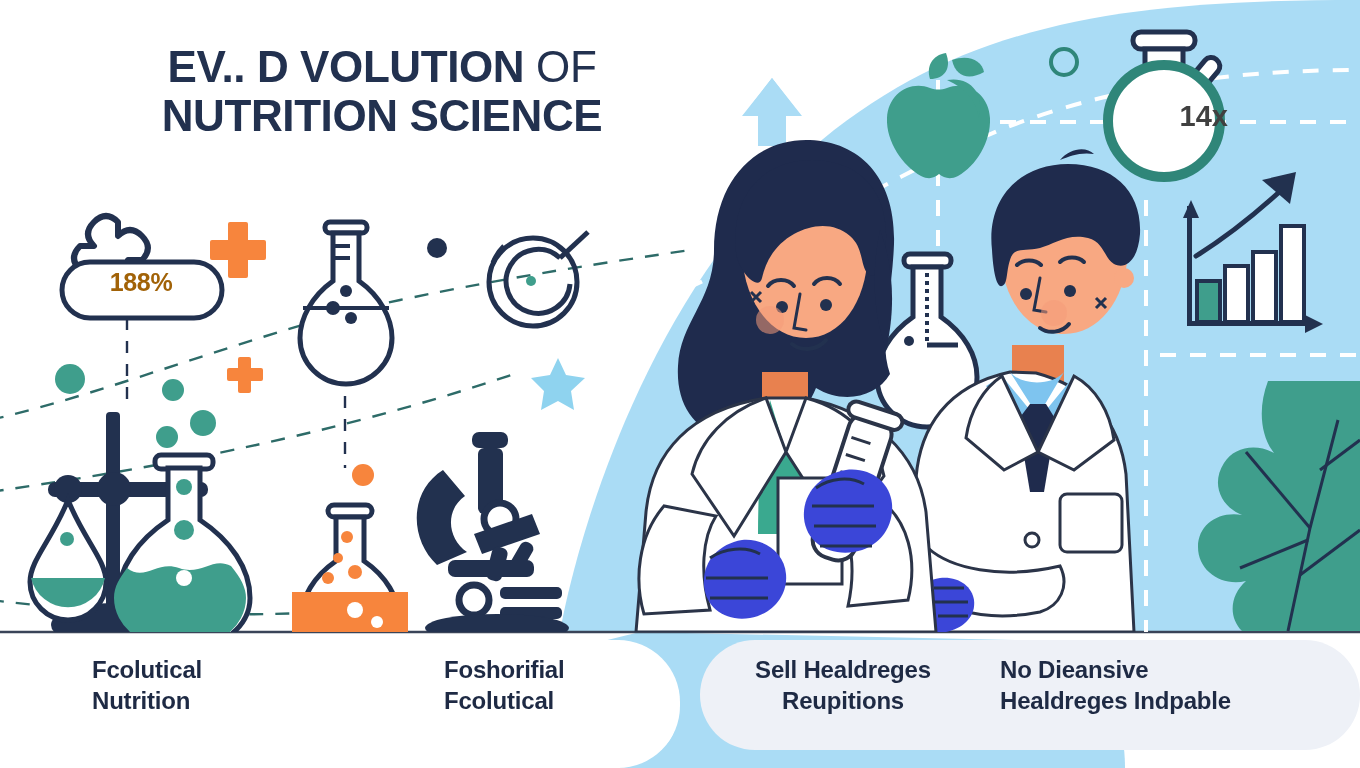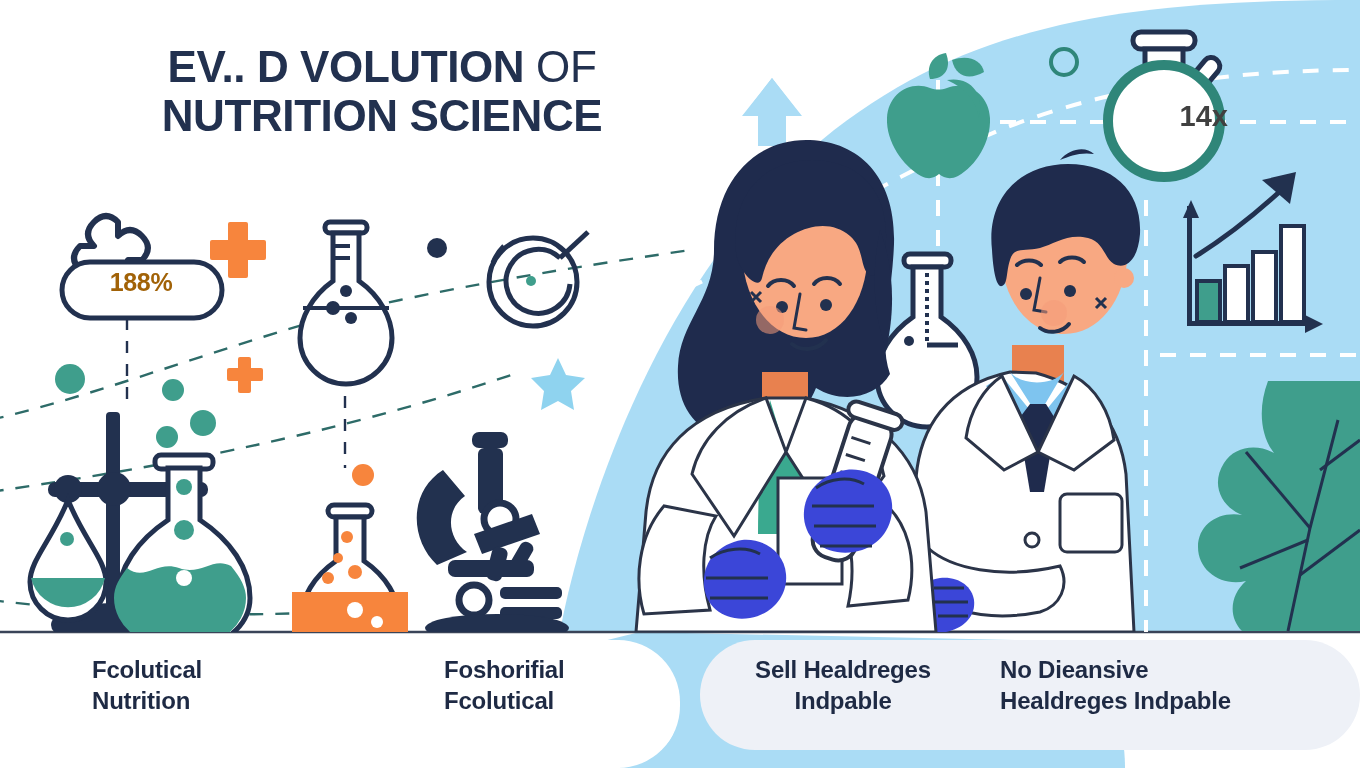--- a/index.html
+++ b/index.html
@@ -379,20 +379,20 @@
   <div class="caption cap1">
     <span>Fcolutical</span><br>
     <span>Nutrition</span>
   </div>
   <div class="caption cap2">
     <span>Foshorifial</span><br>
     <span>Fcolutical</span>
   </div>
   <div class="caption cap3">
     <span>Sell Healdreges</span><br>
-    <span>Indpable</span>
+    <span>Reupitions</span>
   </div>
   <div class="caption cap4">
     <span>No Dieansive</span><br>
     <span>Healdreges Indpable</span>
   </div>
 
 </div>
 
 </body></html>

